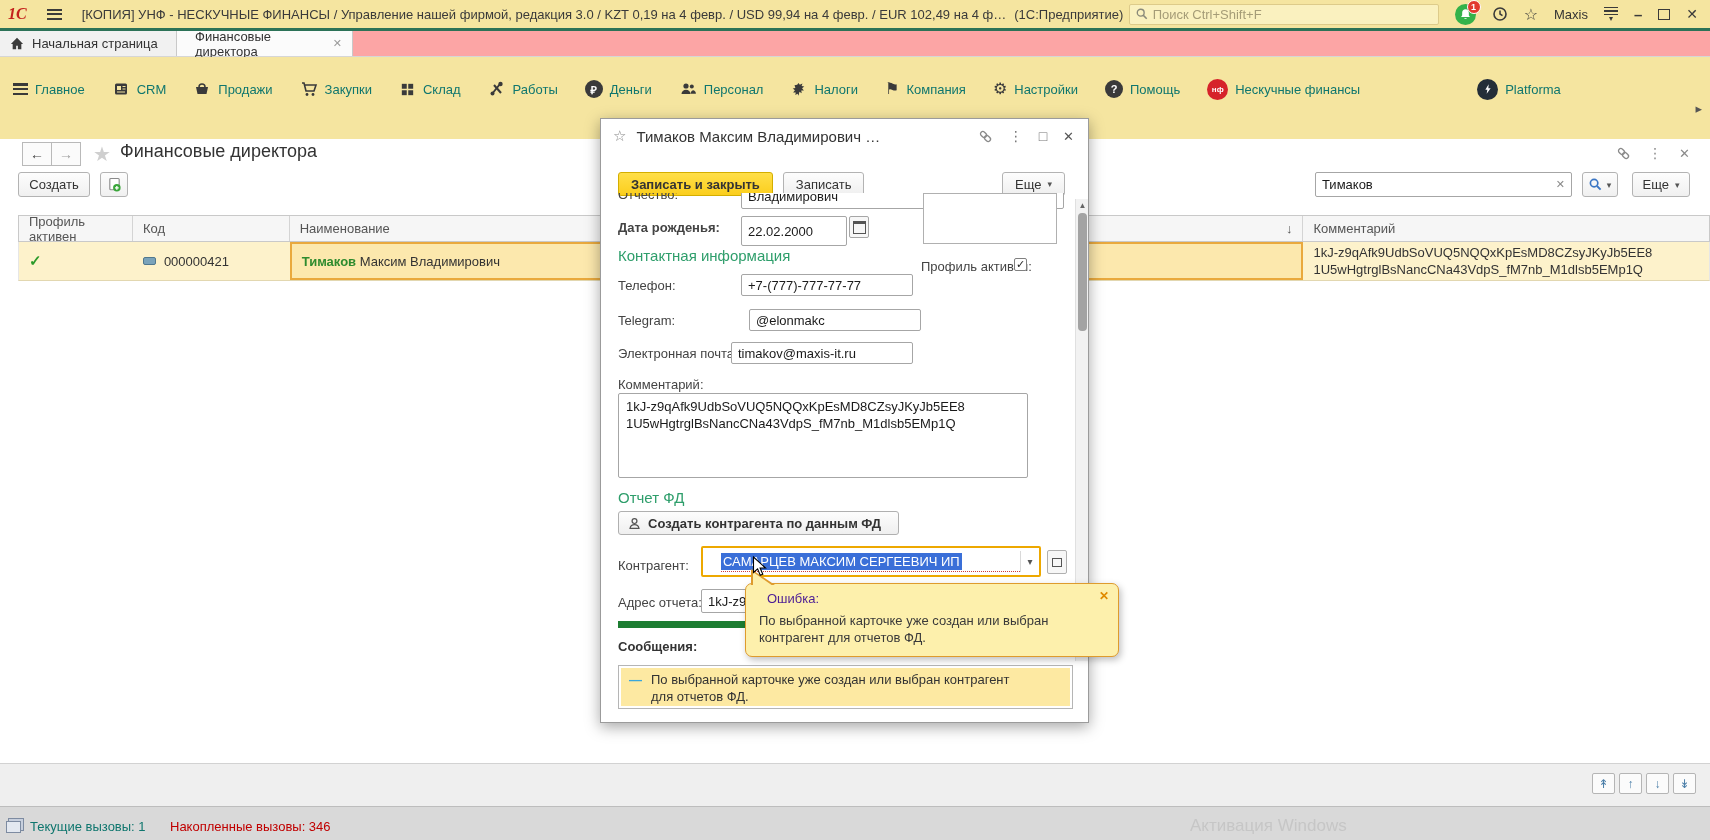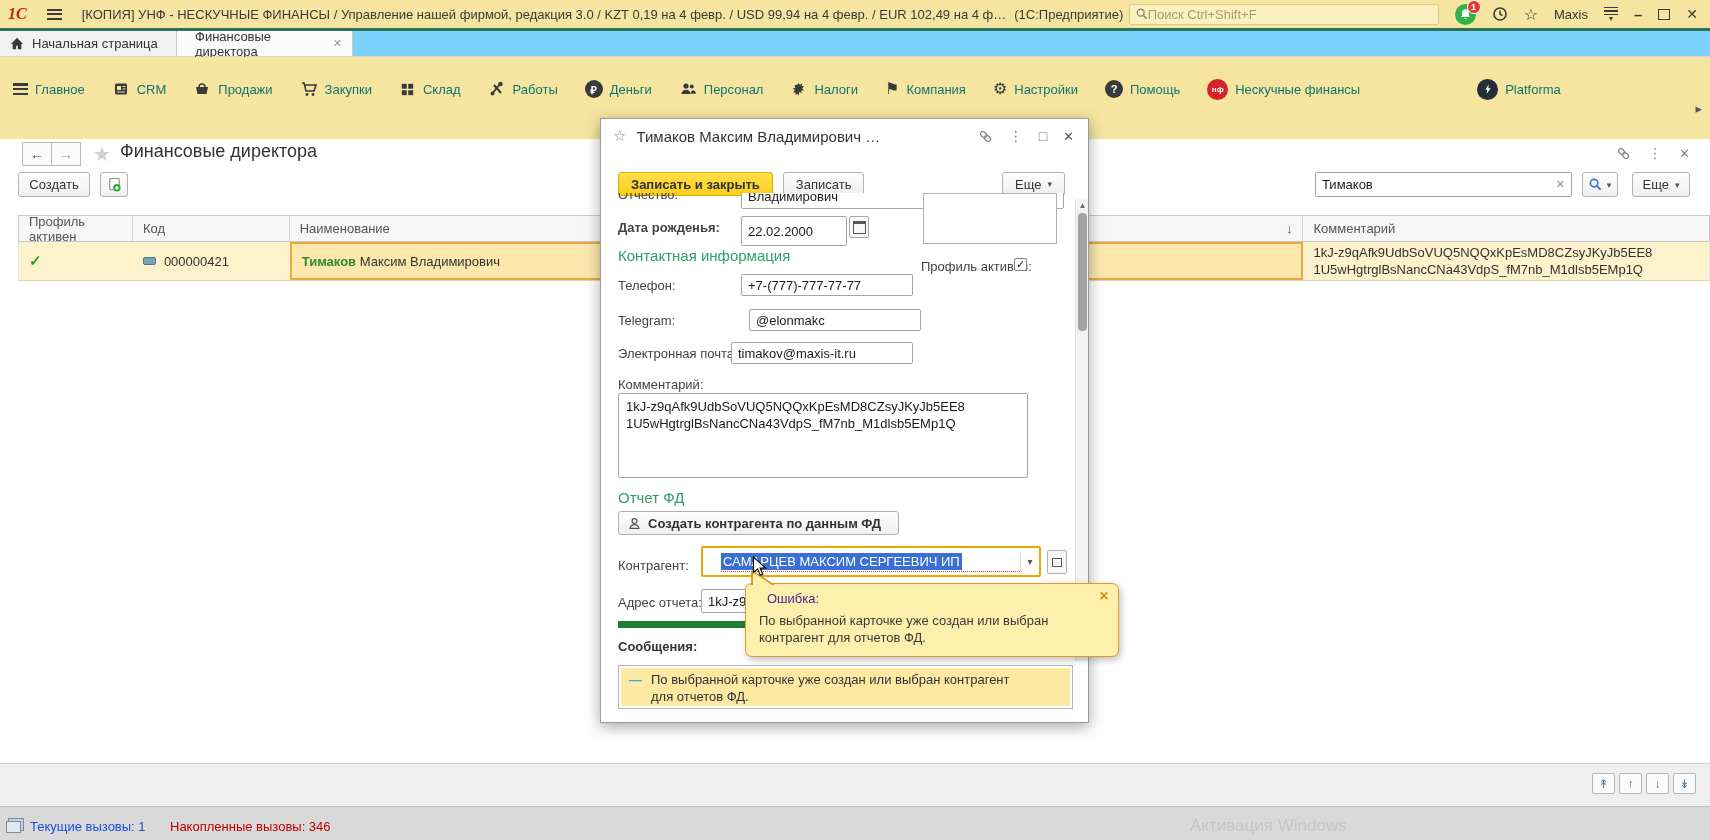--- a/index.html
+++ b/index.html
@@ -5,37 +5,37 @@
   html,body{margin:0;padding:0;background:#fff;}
   #root{position:relative;width:1710px;height:840px;overflow:hidden;font-family:"Liberation Sans",sans-serif;font-size:13px;color:#333;background:#fff;}
   
   .titlebar{position:absolute;left:0;top:0;width:1710px;height:28px;background:#f5e5a0;display:flex;align-items:center;padding:0 12px 0 8px;box-sizing:border-box;}
   .logo1c{font-family:"Liberation Serif",serif;font-weight:bold;font-style:italic;font-size:16px;color:#c4231d;flex:0 0 auto;}
   .tb-burger{width:15px;height:11px;margin-left:20px;flex:0 0 auto;display:flex;flex-direction:column;justify-content:space-between;}
   .tb-burger i{display:block;height:2px;background:#3a3a3a;}
   .tb-title{margin-left:20px;white-space:nowrap;color:#3a3a3a;overflow:hidden;}
   .tb-app{margin-left:8px;white-space:nowrap;color:#3a3a3a;}
   .tb-search{margin-left:auto;width:296px;height:19px;background:#faf1bf;border:1px solid #ddcb8a;border-radius:2px;display:flex;align-items:center;padding:0 6px;flex:0 0 auto;}
-  .tb-search .ph{color:#a59c77;}
+  .tb-search .ph{color:#a59c77;margin-left:5px;}
   .tbi{flex:0 0 auto;margin-left:16px;display:flex;align-items:center;justify-content:center;}
   .bell{position:relative;width:21px;height:21px;border-radius:50%;background:#34b24a;}
   .bell svg{position:absolute;left:4px;top:4px;}
   .bell .badge{position:absolute;right:-5px;top:-4px;min-width:12px;height:12px;border-radius:7px;background:#e23a2e;color:#fff;font-size:9px;font-weight:bold;display:flex;align-items:center;justify-content:center;border:1px solid #fff;}
   .tb-user{font-size:13px;color:#333;}
   .tb-menu{display:flex;flex-direction:column;align-items:center;}
   .tb-menu .bars{width:14px;height:9px;display:flex;flex-direction:column;justify-content:space-between;}
   .tb-menu .bars i{height:1.8px;background:#3a3a3a;display:block;}
   .tb-menu .crt{font-size:8px;color:#3a3a3a;line-height:6px;}
   .wmin{font-size:15px;font-weight:bold;color:#3a3a3a;}
   .dblsq{position:relative;width:10px;height:9px;border:1px solid #3a3a3a;background:#f5e5a0;}
   .dblsq::before{content:"";position:absolute;left:2px;top:-4px;width:9px;height:8px;border:1px solid #3a3a3a;z-index:-1;}
   .wclose{font-size:14px;color:#3a3a3a;}
   
   .greenline{position:absolute;left:0;top:28px;width:1710px;height:3px;background:#2c7257;}
-  .tabstrip{position:absolute;left:0;top:31px;width:1710px;height:26px;background:#7dd3fc;border-bottom:1px solid #d6d6d6;box-sizing:border-box;display:flex;}
+  .tabstrip{position:absolute;left:0;top:31px;width:1710px;height:26px;background:#fca5a5;border-bottom:1px solid #d6d6d6;box-sizing:border-box;display:flex;}
   .tab{display:flex;align-items:center;padding:0 10px;border-right:1px solid #c9c9c9;box-sizing:border-box;color:#333;}
   .tab.home{width:177px;background:#f1f1f1;}
   .tab.act{width:176px;background:#fbfbfb;}
   .tab .x{margin-left:8px;color:#9a9a9a;font-size:11px;}
   .tab .lbl{margin-left:8px;}
   
   .ribbon{position:absolute;left:0;top:57px;width:1710px;height:82px;background:#f5e5a0;display:flex;align-items:flex-start;padding:21px 8px 0 13px;box-sizing:border-box;gap:27px;}
   .rbi{display:flex;align-items:center;gap:7px;flex:0 0 auto;height:22px;}
   .rbi .t{color:#0f766e;}
   .cssbars{width:15px;height:12px;display:flex;flex-direction:column;justify-content:space-between;}
@@ -68,21 +68,21 @@
   .nm-hit{color:#2e8b2e;font-weight:bold;}
   .cmt2{font-size:13px;line-height:17px;color:#333;}
   .sortdn{margin-left:auto;color:#555;}
   
   .pagestrip{position:absolute;left:0;top:763px;width:1710px;height:43px;background:#efefef;border-top:1px solid #d2d2d2;box-sizing:border-box;}
   .pgbtns{position:absolute;left:1592px;top:9px;display:flex;gap:4px;}
   .pgb{width:23px;height:21px;background:#fbfbfb;border:1px solid #b5b5b5;border-radius:2px;box-sizing:border-box;display:flex;align-items:center;justify-content:center;color:#4a7ea8;font-size:12px;}
   .statusbar{position:absolute;left:0;top:806px;width:1710px;height:34px;background:#d9d9d9;border-top:1px solid #bdbdbd;box-sizing:border-box;}
   .stat-ic{position:absolute;left:8px;top:11px;width:14px;height:11px;border:1px solid #7d8ba1;background:#c7cfdd;}
   .stat-ic::before{content:"";position:absolute;left:-3px;top:2px;width:13px;height:10px;border:1px solid #7d8ba1;background:#e3e8f0;}
-  .stat-t1{position:absolute;left:30px;top:12px;color:#1d4ed8;}
+  .stat-t1{position:absolute;left:30px;top:12px;color:#0f766e;}
   .stat-t2{position:absolute;left:170px;top:12px;color:#c00000;}
   .wm{position:absolute;left:1190px;top:9px;font-size:17px;color:#c6c6c6;}
   
   .modal{position:absolute;left:600px;top:118px;width:489px;height:605px;background:#fff;border:1px solid #9b9b9b;box-shadow:0 4px 14px rgba(0,0,0,.35);box-sizing:border-box;z-index:10;}
   .m-head{position:absolute;left:0;top:0;width:100%;height:34px;display:flex;align-items:center;padding:0 14px 0 12px;box-sizing:border-box;}
   .m-title{margin-left:10px;font-size:15px;color:#333;white-space:nowrap;overflow:hidden;flex:1;}
   .m-hic{margin-left:16px;color:#777;display:flex;align-items:center;}
   .m-cmd{position:absolute;left:0;top:46px;width:100%;height:38px;display:flex;align-items:center;padding:0 23px 0 17px;box-sizing:border-box;gap:10px;}
   .mbtn{height:24px;padding:0 12px;display:flex;align-items:center;background:linear-gradient(#fdfdfd,#efefef);border:1px solid #b3b3b3;border-radius:3px;box-sizing:border-box;font-size:13px;color:#333;}
   .mbtn.yellow{background:linear-gradient(#ffdf49,#fbce1d);border-color:#d4ae00;font-weight:bold;}

